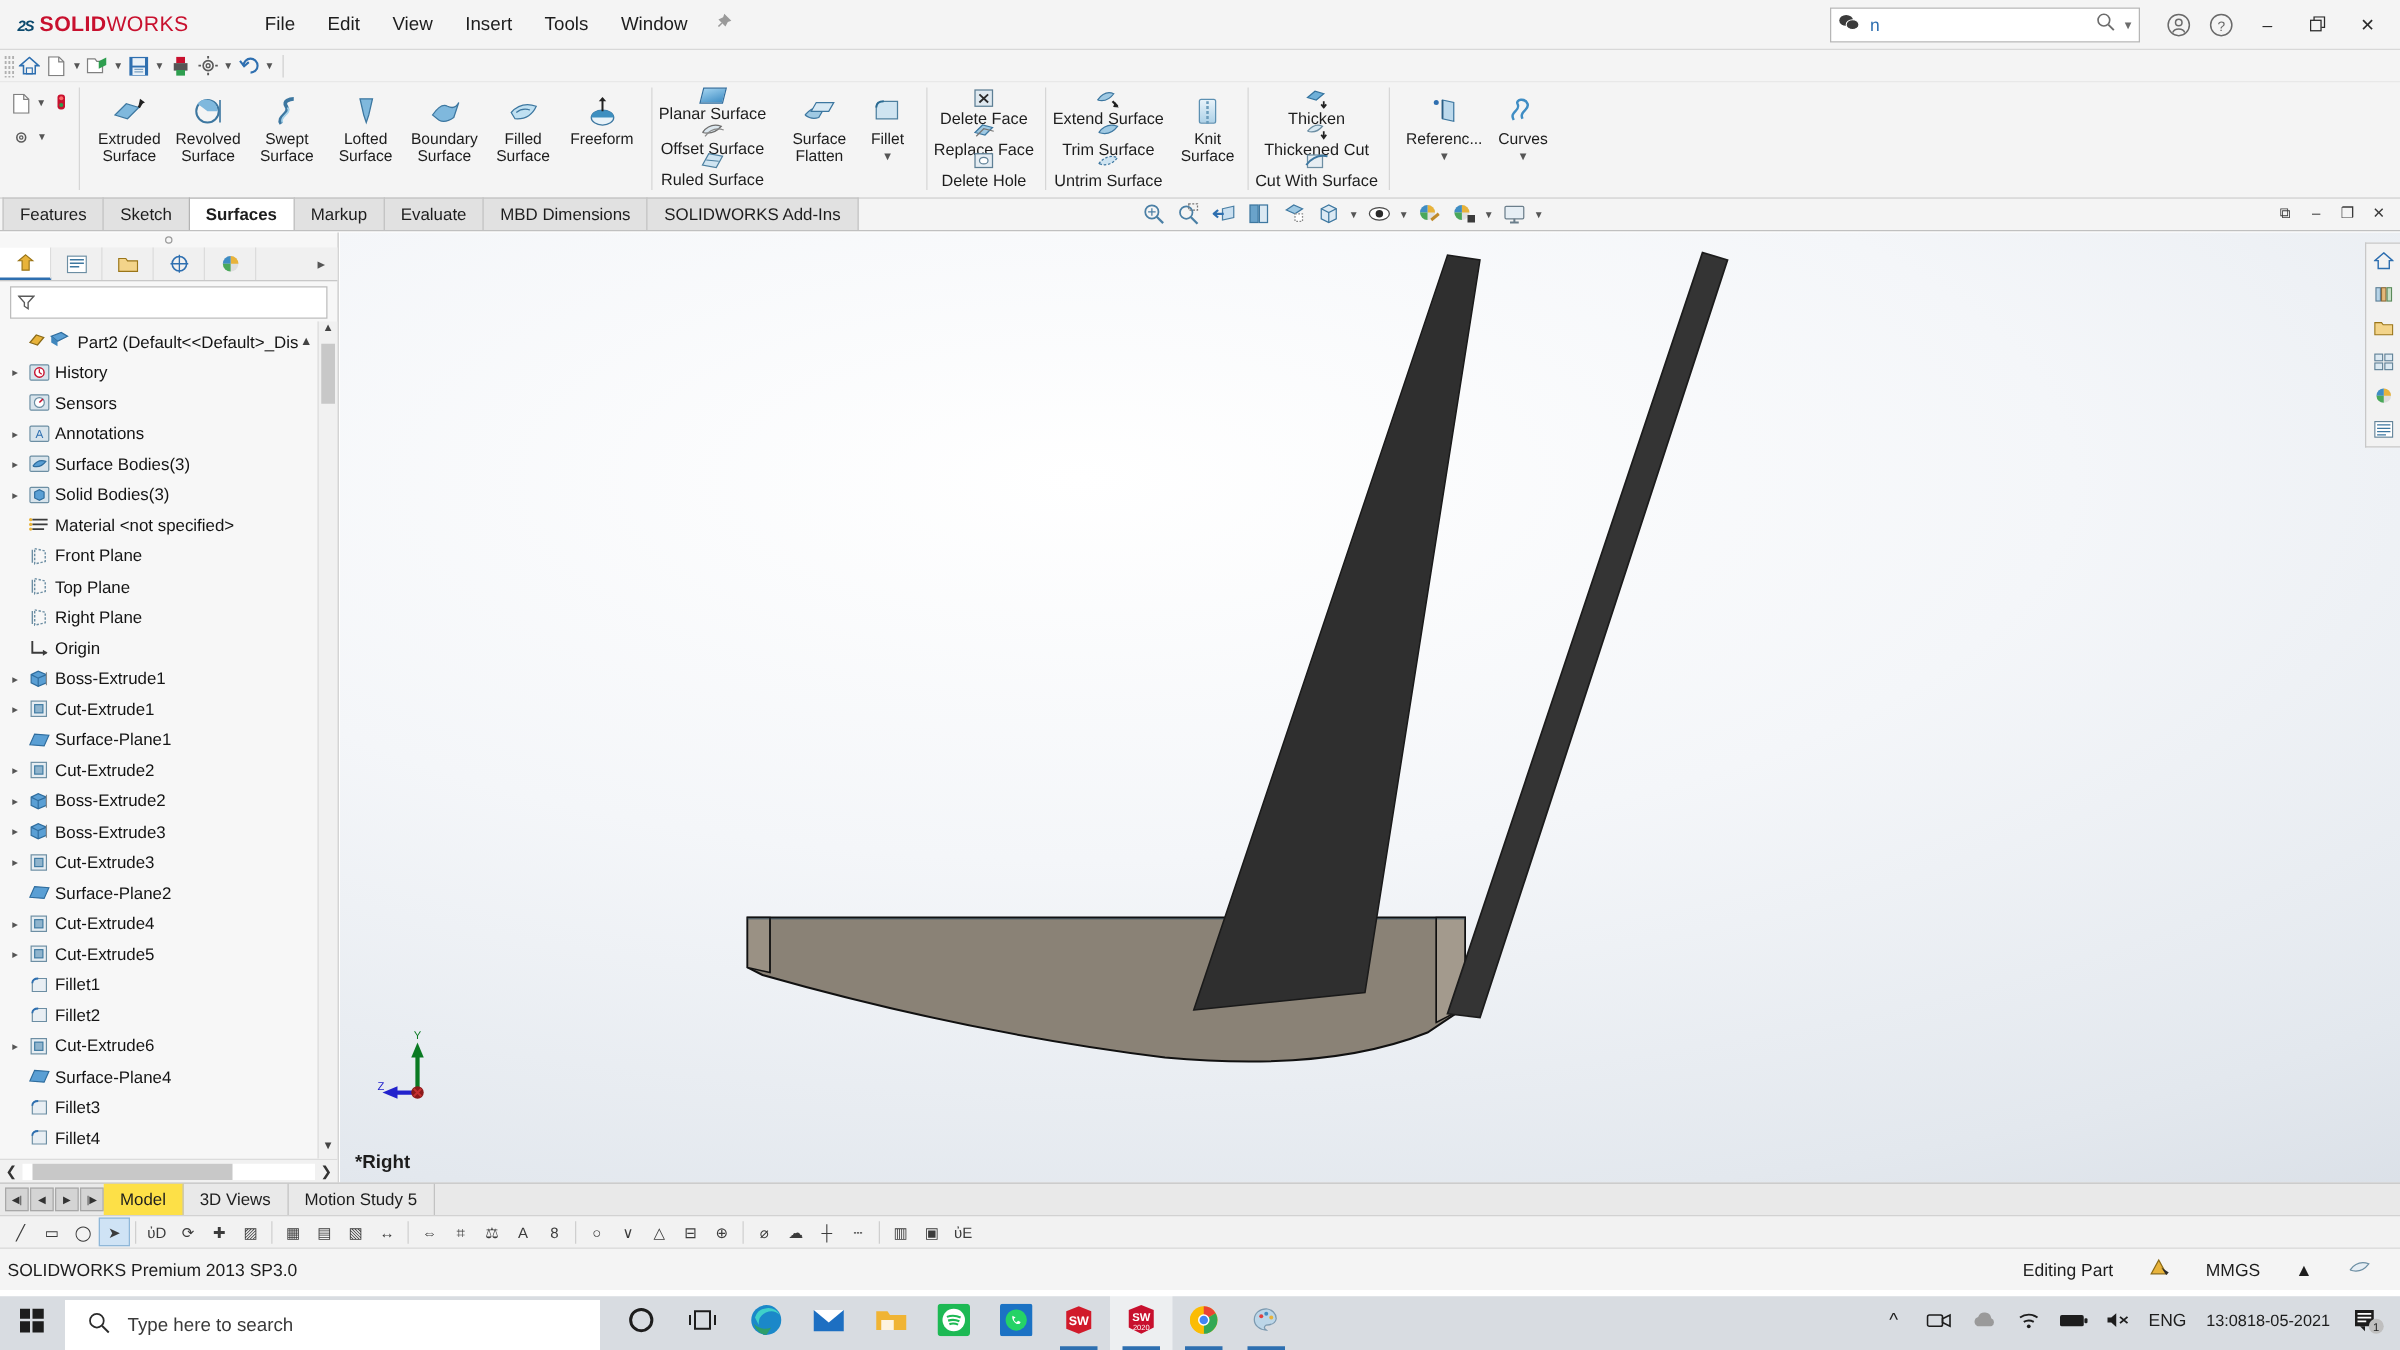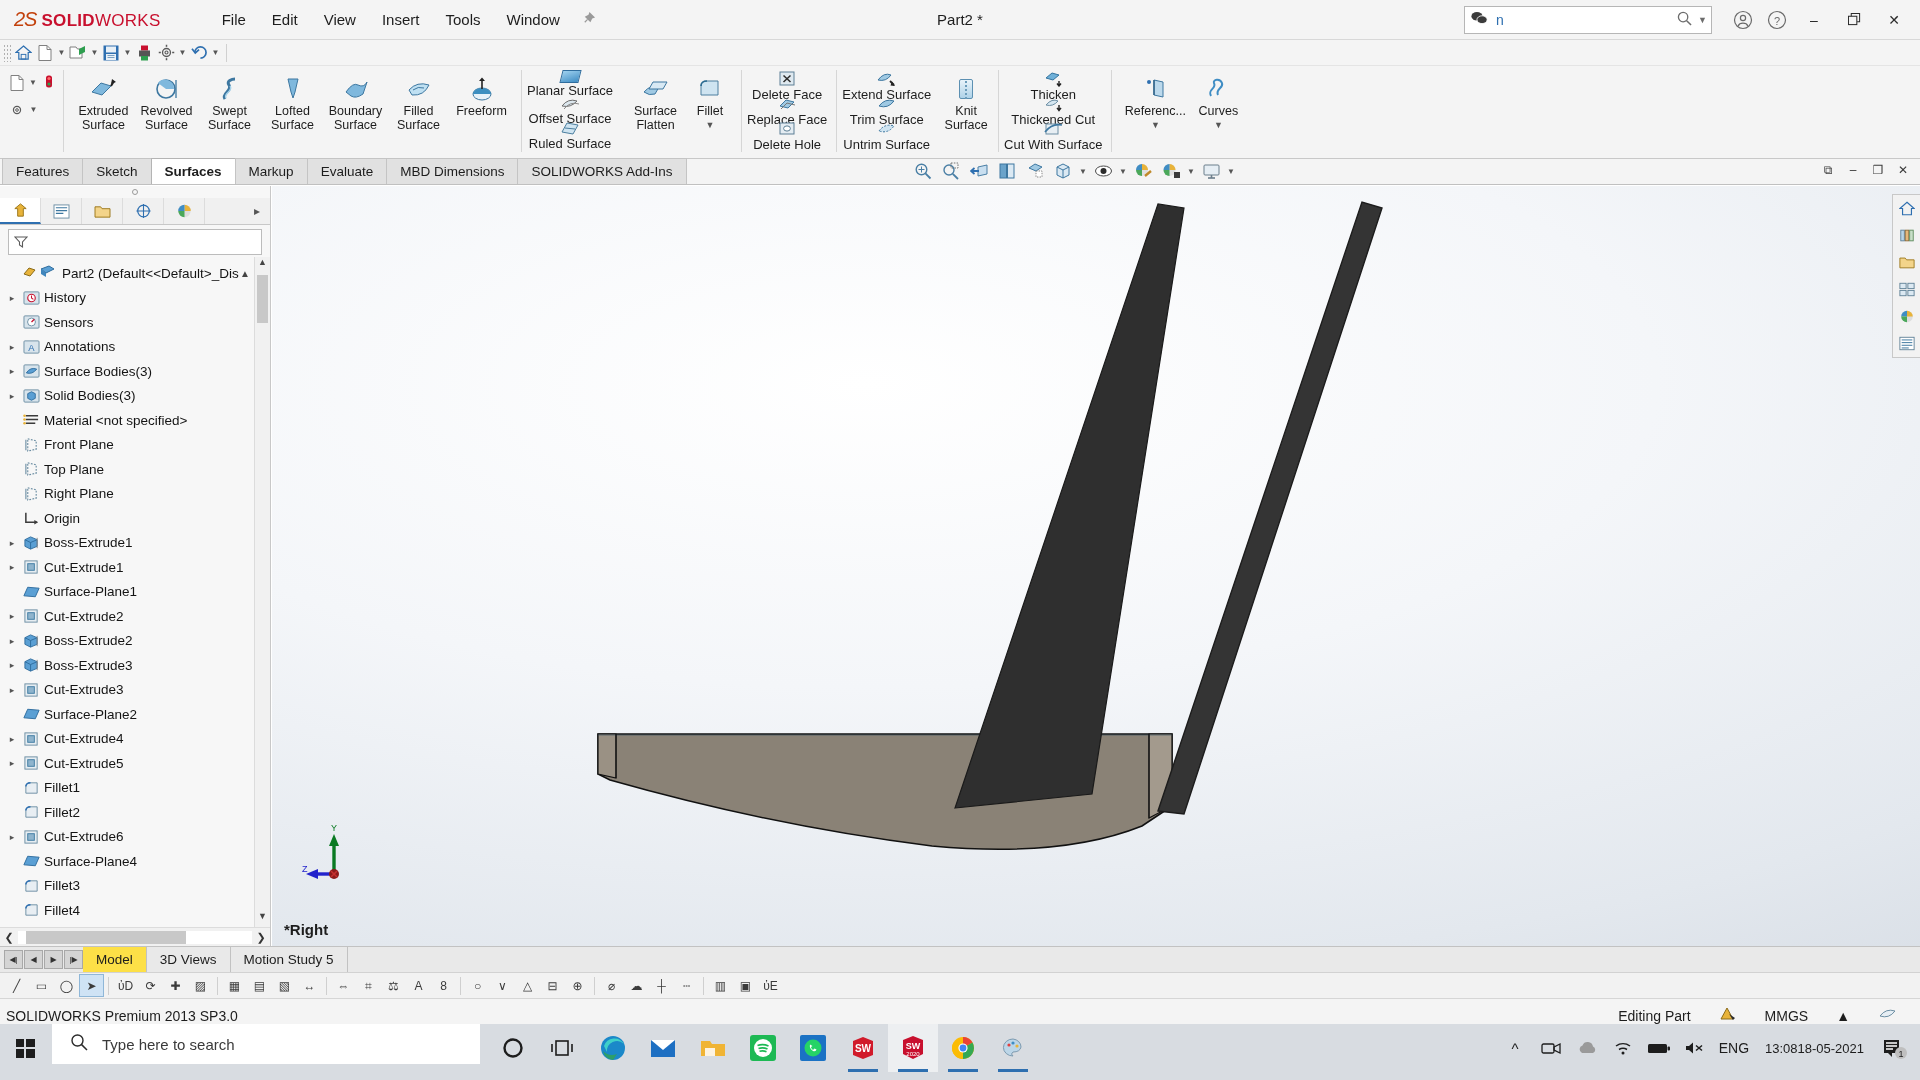--- a/index.html
+++ b/index.html
@@ -13,21 +13,21 @@
   }
   .app { position: relative; width: 1920px; height: 1080px; }
 
   
   .titlebar {
     position: absolute; top: 0; left: 0; width: 1920px; height: 40px;
     background: #f4f4f4; border-bottom: 1px solid #d8d8d8;
     display: flex; align-items: center;
   }
   .sw-logo { display: flex; align-items: baseline; margin-left: 14px; }
-  .sw-ds { color: #c2410c; font-weight: normal; font-size: 20px; font-style: italic; letter-spacing: -1px;}
+  .sw-ds { color: #0c4a6e; font-weight: bold; font-size: 12px; font-style: italic; letter-spacing: -1px;}
   .sw-solid { color: #c8102e; font-weight: bold; font-size: 17px; margin-left: 5px; letter-spacing: .3px;}
   .sw-works { color: #c8102e; font-size: 17px; letter-spacing: .3px;}
   .menubar { display: flex; align-items: center; margin-left: 48px; gap: 0px; }
   .menubar .mi {
     padding: 4px 13px; font-size: 15px; color: #1d1d1d; cursor: default;
   }
   .pin-icon { margin-left: 8px; color: #8c8c8c; font-size: 15px; }
   .doc-title {
     position: absolute; left: 0; right: 0; text-align: center;
     font-size: 15px; color: #1d1d1d; pointer-events: none;
@@ -215,22 +215,22 @@
     position: absolute; left: 0; bottom: 48px; width: 1920px; height: 34px;
     background: #f4f4f4; border-top: 1px solid #d6d6d6;
     display: flex; align-items: center; font-size: 14px; color: #1d1d1d;
   }
   .statusbar .sleft { margin-left: 6px; }
   .statusbar .sright { margin-left:auto; display:flex; align-items:center; gap:0; padding-right:8px;}
   .statusbar .sright span { padding: 0 14px; }
 
   
   .taskbar {
-    position: absolute; left: 0; bottom: 0; width: 1920px; height: 56px;
-    background: #d8dce1; display:flex; align-items:flex-start;
+    position: absolute; left: 0; bottom: 0; width: 1920px; height: 43px;
+    background: #d8dce1; display:flex; align-items:flex-end;
   }
   .startbtn { width: 50px; height:48px; display:flex;align-items:center;justify-content:center; }
   .winlogo { width:19px;height:19px; display:grid;grid-template-columns:1fr 1fr;grid-template-rows:1fr 1fr;
      gap:2px; }
   .winlogo i { background:#1d1d1d; display:block; }
   .tsearch {
     width: 428px; height: 40px; background:#ffffff; display:flex;align-items:center; padding-left:18px;
     font-size:15px; color:#3a3a3a; margin-left:2px;
   }
   .tsearch .mag { font-size:17px; margin-right:14px; color:#2b2b2b; }
@@ -263,21 +263,20 @@
       <div class="mi">Insert</div>
       <div class="mi">Tools</div>
       <div class="mi">Window</div>
       <div class="pin-icon">
         <svg width="15" height="15" viewBox="0 0 16 16">
             <path d="M9 1 L15 7 L12 8 L10 12 L4 6 L8 4 Z" fill="#9a9a9a"></path>
             <path d="M4 12 L7 9" stroke="#9a9a9a" stroke-width="1.3" fill="none"></path>
           </svg>
       </div>
     </div>
-    <div class="doc-title">Part2 *</div>
     <div class="tb-right">
       <div class="sw-search">
         <span class="bubble">
           <svg width="17" height="14" viewBox="0 0 20 16">
               <ellipse cx="7" cy="6" rx="6.5" ry="5" fill="#3b3b3b"></ellipse>
               <ellipse cx="13" cy="10" rx="6" ry="4.6" fill="#3b3b3b" stroke="#fff" stroke-width="1"></ellipse>
             </svg>
         </span>
         <input type="text" value="n" style="">
         <span class="mag">

